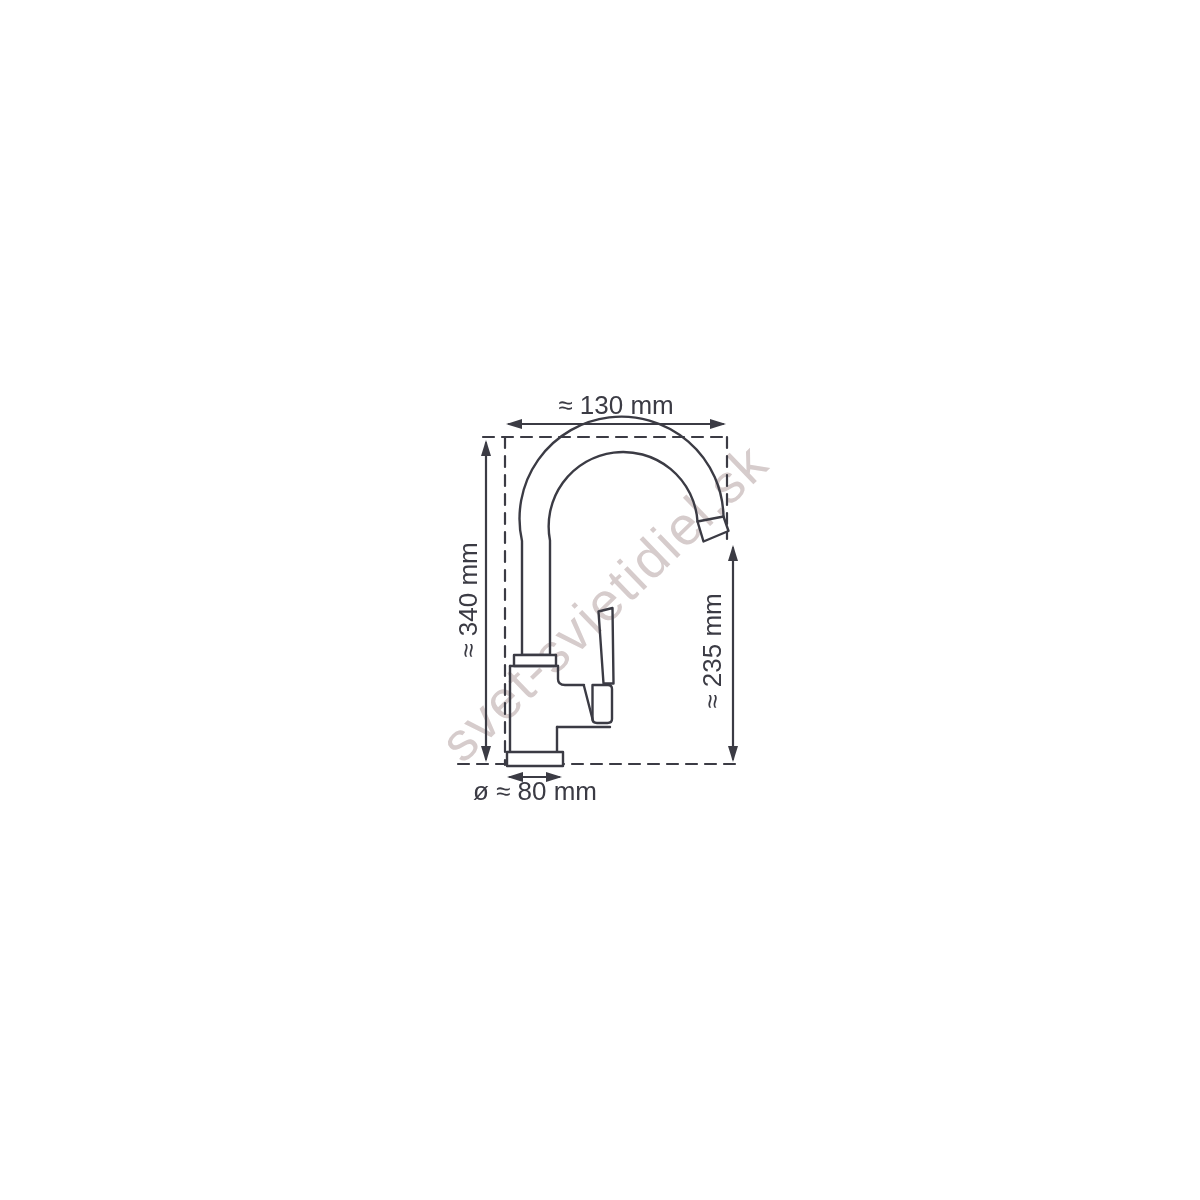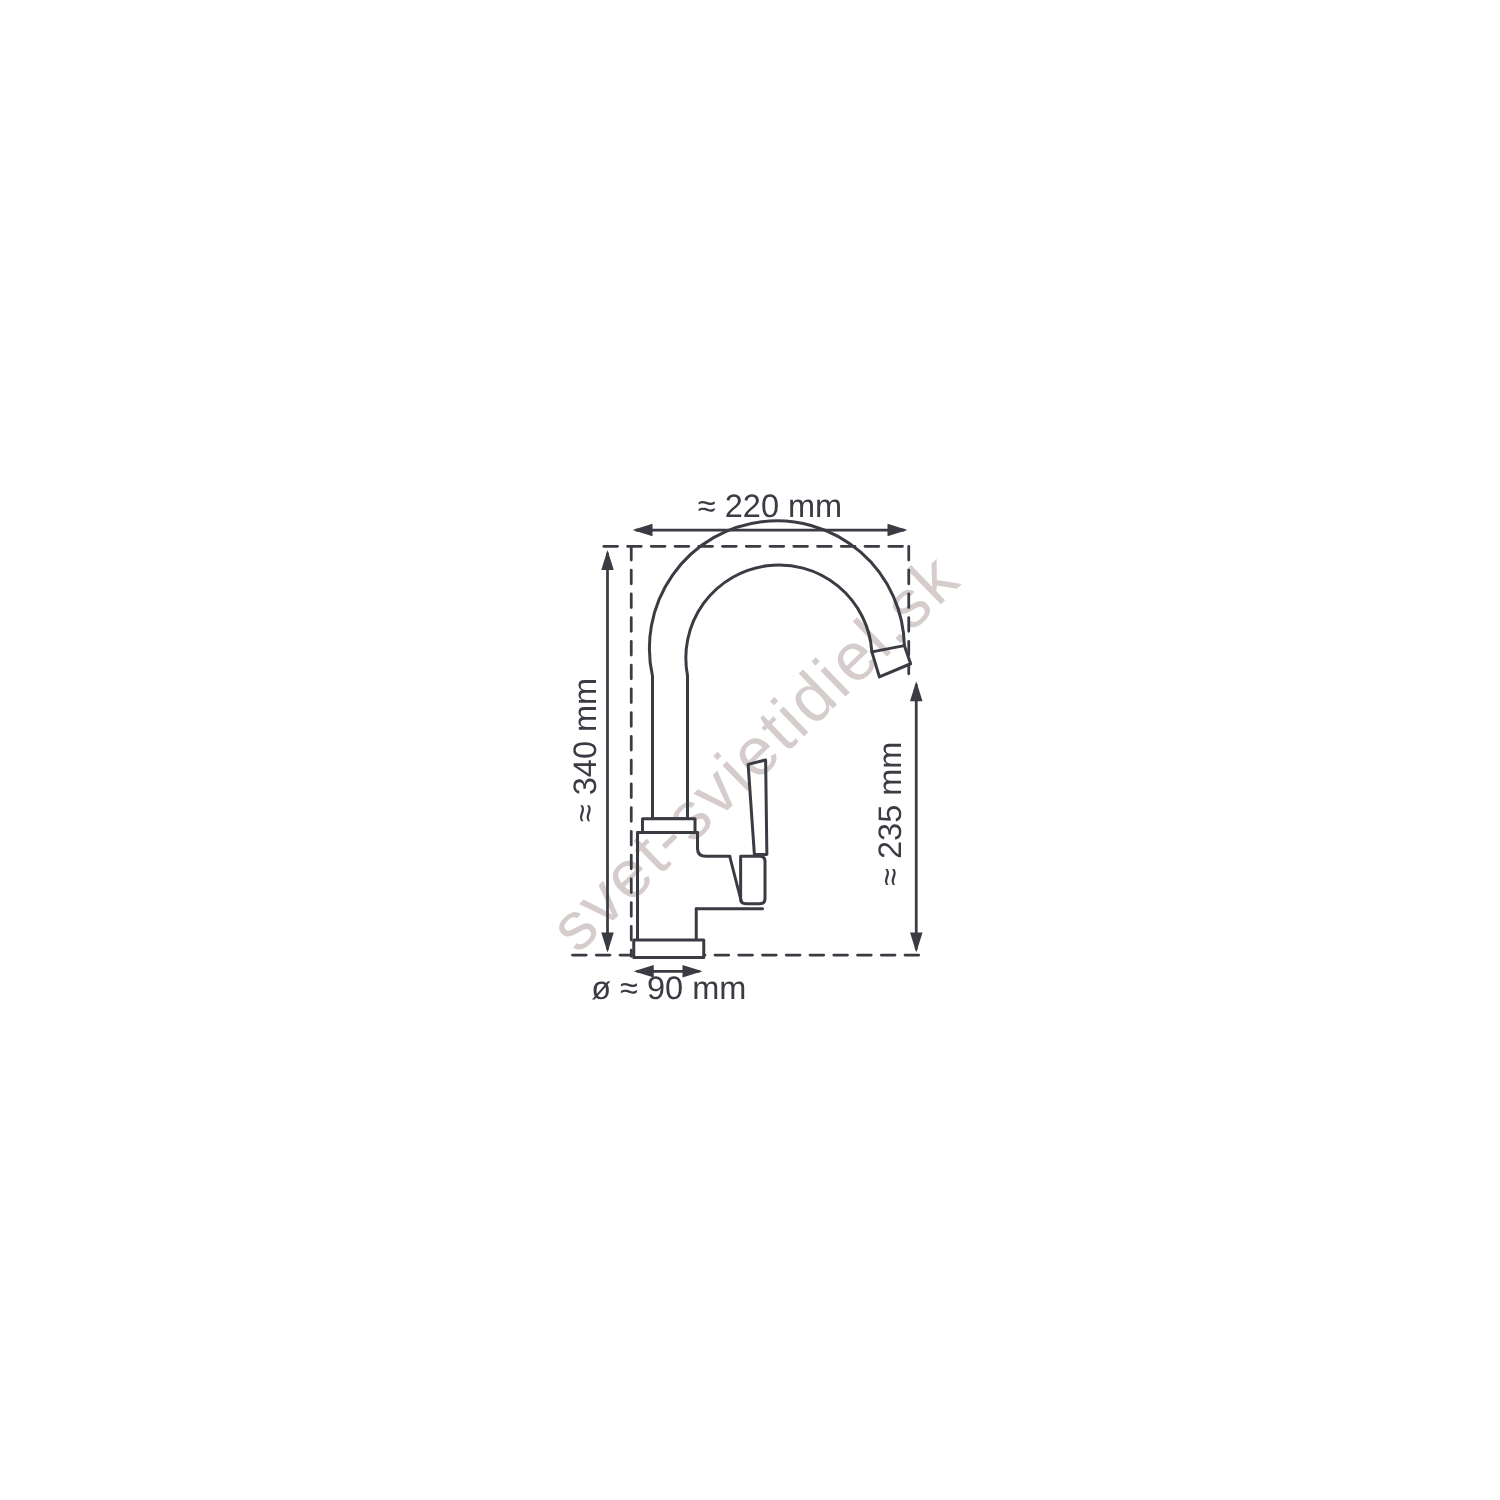--- a/index.html
+++ b/index.html
@@ -112,20 +112,20 @@
         <path d="M 557 727 V 752"></path>
         <path d="M 592.5 685 H 608 Q 612 685 612 689 V 719 Q 612 723 607.5 723 H 597 Q 592.5 723 592.5 719 Z"></path>
       </g>
 
       <path d="M 598.5 611.5 L 612.5 608 L 613.5 683.5 L 603.5 683.5 Z"></path>
 
       <rect x="507" y="752" width="56" height="14" fill="#ffffff"></rect>
     </g>
   </svg>
 
-  <div id="label-top" class="dim-label">≈ 220 mm</div>
+  <div id="label-top" class="dim-label">≈ 130 mm</div>
 
   <div id="label-left" class="dim-label vertical">≈ 340 mm</div>
 
   <div id="label-right" class="dim-label vertical">≈ 235 mm</div>
 
-  <div id="label-bottom" class="dim-label">ø ≈ 90 mm</div>
+  <div id="label-bottom" class="dim-label">ø ≈ 80 mm</div>
 </div>
 
 </body></html>

